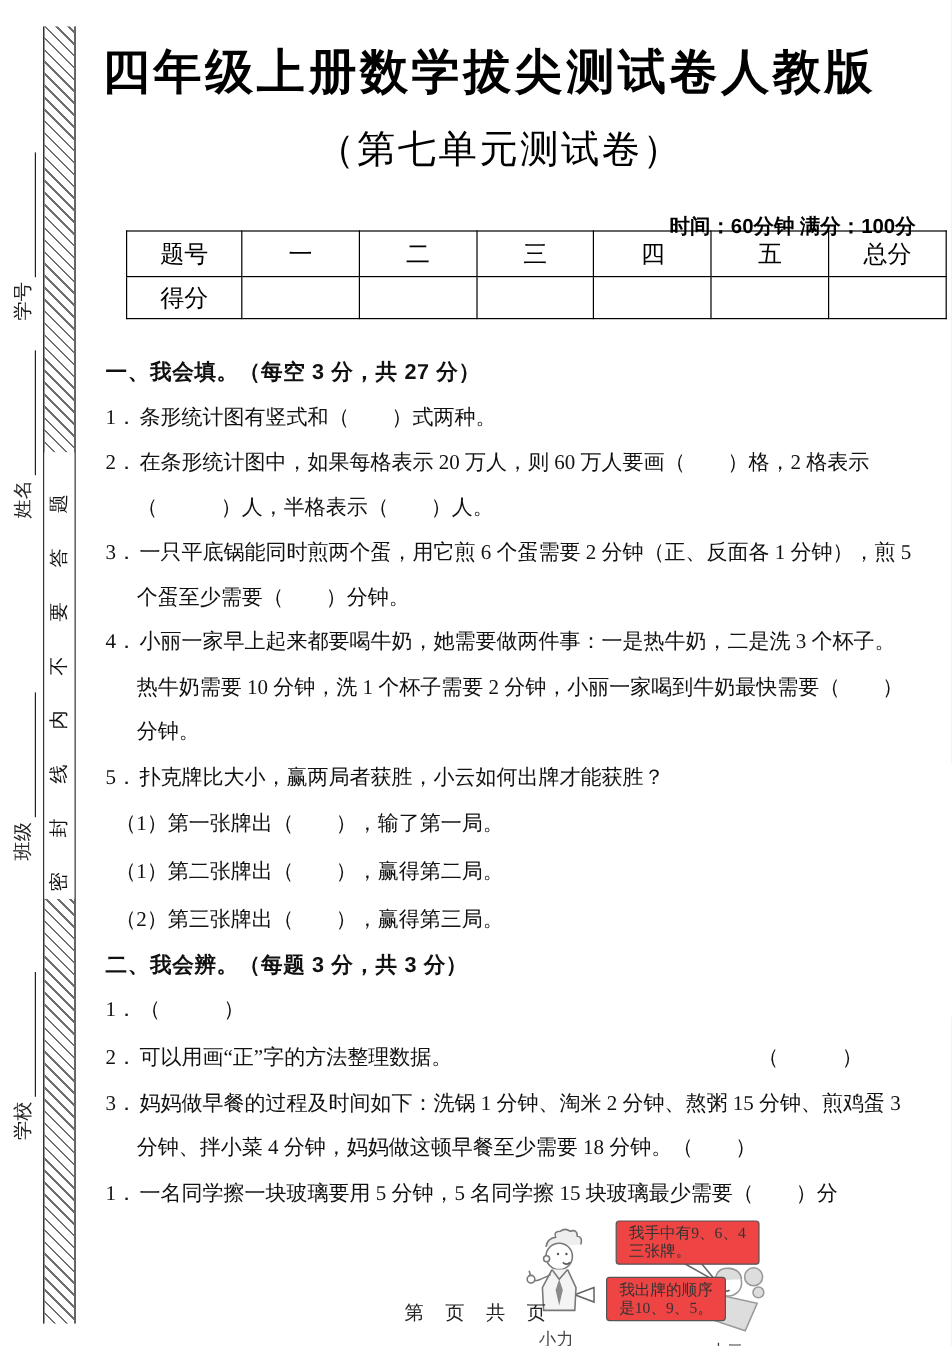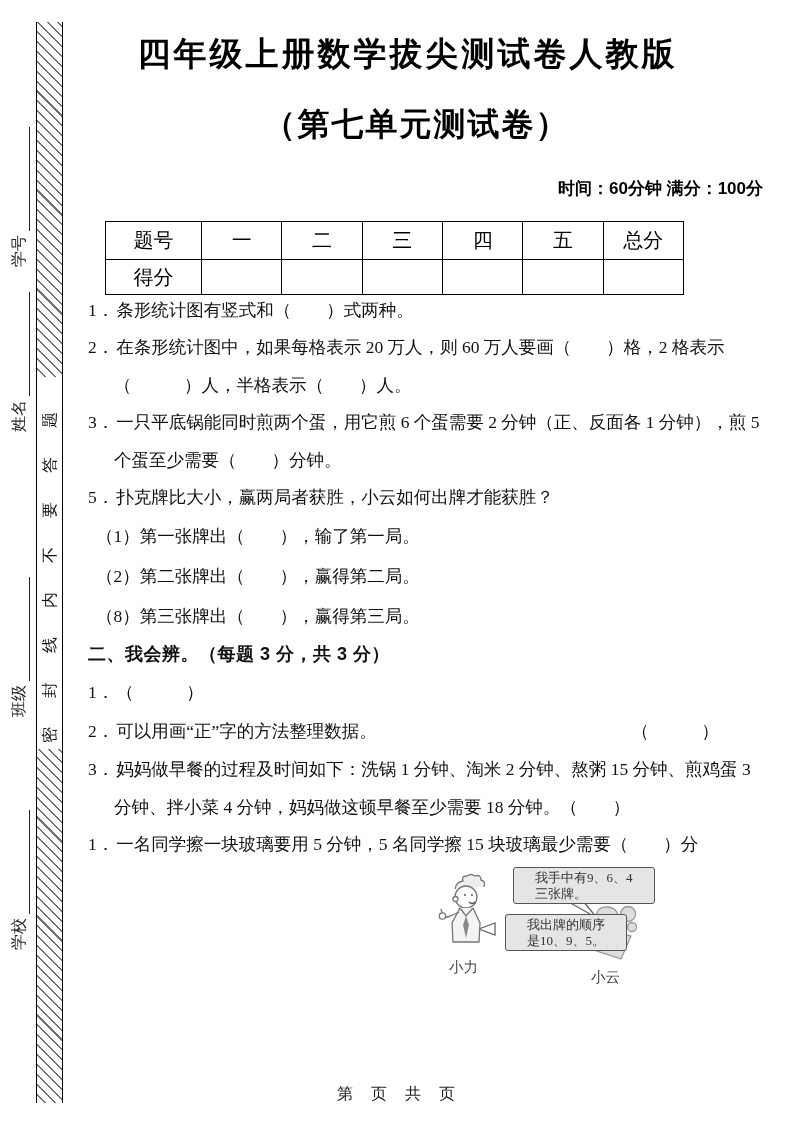--- a/index.html
+++ b/index.html
@@ -34,36 +34,36 @@
   .seal-text {
     position:absolute; left:50%; top:50%;
     transform:translate(-50%,-50%) rotate(-90deg);
     white-space:nowrap; font-size:16px; letter-spacing:29px; color:#111;
   }
 
   
   .title {
     position:absolute; left:52px; right:30px; top:32px; margin:0;
     text-align:center; font-family:"Liberation Sans","DejaVu Sans",sans-serif;
-    font-size:33px; font-weight:bold; letter-spacing:3px; color:#000;
+    font-size:40px; font-weight:bold; letter-spacing:3px; color:#000;
   }
   .subtitle {
     position:absolute; left:70px; right:30px; top:103px; margin:0;
     text-align:center; font-family:"Liberation Sans","DejaVu Sans",sans-serif;
-    font-size:32px; font-weight:bold; letter-spacing:2px; color:#000;
+    font-size:32px; font-weight:normal; letter-spacing:2px; color:#000;
   }
   .meta {
     position:absolute; right:30px; top:177px;
     font-family:"Liberation Sans","DejaVu Sans",sans-serif;
     font-size:17px; font-weight:bold; color:#000000;
   }
 
   
   .score-table {
-    position:absolute; left:105px; top:221px; width:579px;
+    position:absolute; left:105px; top:192px; width:684px;
     border-collapse:collapse; table-layout:fixed;
   }
   .score-table td, .score-table th {
     border:1.8px solid #000; text-align:center; font-weight:normal;
     font-size:20px; padding:0; height:37px; color:#000;
   }
   .score-table .row2 td { height:34px; }
   .score-table col.c0 { width:96px; }
 
   
@@ -85,22 +85,22 @@
   .sub { padding-left:8px; line-height:40px; width:352px; }
   .q5wrap { position:relative; }
   .sec2-head { margin-top:2px; }
   .sec3-head { margin-top:9px; }
   .lh40 { line-height:40px; }
 
   
   .cartoon { position:absolute; left:347px; top:386px; width:232px; height:118px; }
   .cartoon svg { position:absolute; left:0; top:0; }
   .bubble {
-    position:absolute; background:#e5e5e5; border:1.5px solid #555; border-radius:3px;
-    font-size:13px; line-height:15.5px; padding:2px 21px; color:#333; white-space:nowrap;
+    position:absolute; background:#ef4444; border:1.5px solid #555; border-radius:3px;
+    font-size:13px; line-height:15.5px; padding:2px 10px; color:#333; white-space:nowrap;
   }
   .bubble-right { left:78px; top:2px; }
   .bubble-left  { left:70px; top:49px; }
   .fig-label { position:absolute; font-size:14.5px; color:#444; }
   .fig-label.boy  { left:14px; top:84px; }
   .fig-label.girl { left:156px; top:94px; }
 
   
   .footer {
     position:absolute; left:0; right:0; bottom:17px;
@@ -170,33 +170,35 @@
       <td></td>
       <td></td>
       <td></td>
       <td></td>
     </tr>
   </tbody>
     </table>
 
   <div class="content">
 
+    <p class="sec-heading">一、我会填。（每空 3 分，共 27 分）</p>
 
     <p class="q"><span class="qnum">1．</span><span>条形统计图有竖式和（　　）式两种。</span></p>
 
     <p class="q"><span class="qnum">2．</span><span>在条形统计图中，如果每格表示 20 万人，则 60 万人要画（　　）格，2 格表示（　　　）人，半格表示（　　）人。</span></p>
 
     <p class="q"><span class="qnum">3．</span><span>一只平底锅能同时煎两个蛋，用它煎 6 个蛋需要 2 分钟（正、反面各 1 分钟），煎 5 个蛋至少需要（　　）分钟。</span></p>
 
+    <p class="q"><span class="qnum">4．</span><span>小丽一家早上起来都要喝牛奶，她需要做两件事：一是热牛奶，二是洗 3 个杯子。热牛奶需要 10 分钟，洗 1 个杯子需要 2 分钟，小丽一家喝到牛奶最快需要（　　）分钟。</span></p>
 
     <div class="q5wrap">
       <p class="q"><span class="qnum">5．</span><span>扑克牌比大小，赢两局者获胜，小云如何出牌才能获胜？</span></p>
       <p class="sub">（1）第一张牌出（　　），输了第一局。</p>
-      <p class="sub">（2）第二张牌出（　　），赢得第二局。</p>
-      <p class="sub">（8）第三张牌出（　　），赢得第三局。</p>
+      <p class="sub">（1）第二张牌出（　　），赢得第二局。</p>
+      <p class="sub">（2）第三张牌出（　　），赢得第三局。</p>
 
       <div class="cartoon">
         <svg width="232" height="118" viewBox="0 0 232 118">
 
           <polygon points="132,36 162,53 148,36" fill="#fff" stroke="#666" stroke-width="1.3"></polygon>
           <polygon points="60,58 44,64 60,70" fill="#fff" stroke="#666" stroke-width="1.3"></polygon>
 
           <g stroke="#777" stroke-width="1.3" fill="none">
             <path d="M20,24 q1,-7 8,-8 q-2,-5 4,-5 q4,-3 8,0 q6,-2 6,4 q5,1 3,7" fill="#eee"></path>
             <circle cx="31" cy="32" r="11" fill="#fff"></circle>

